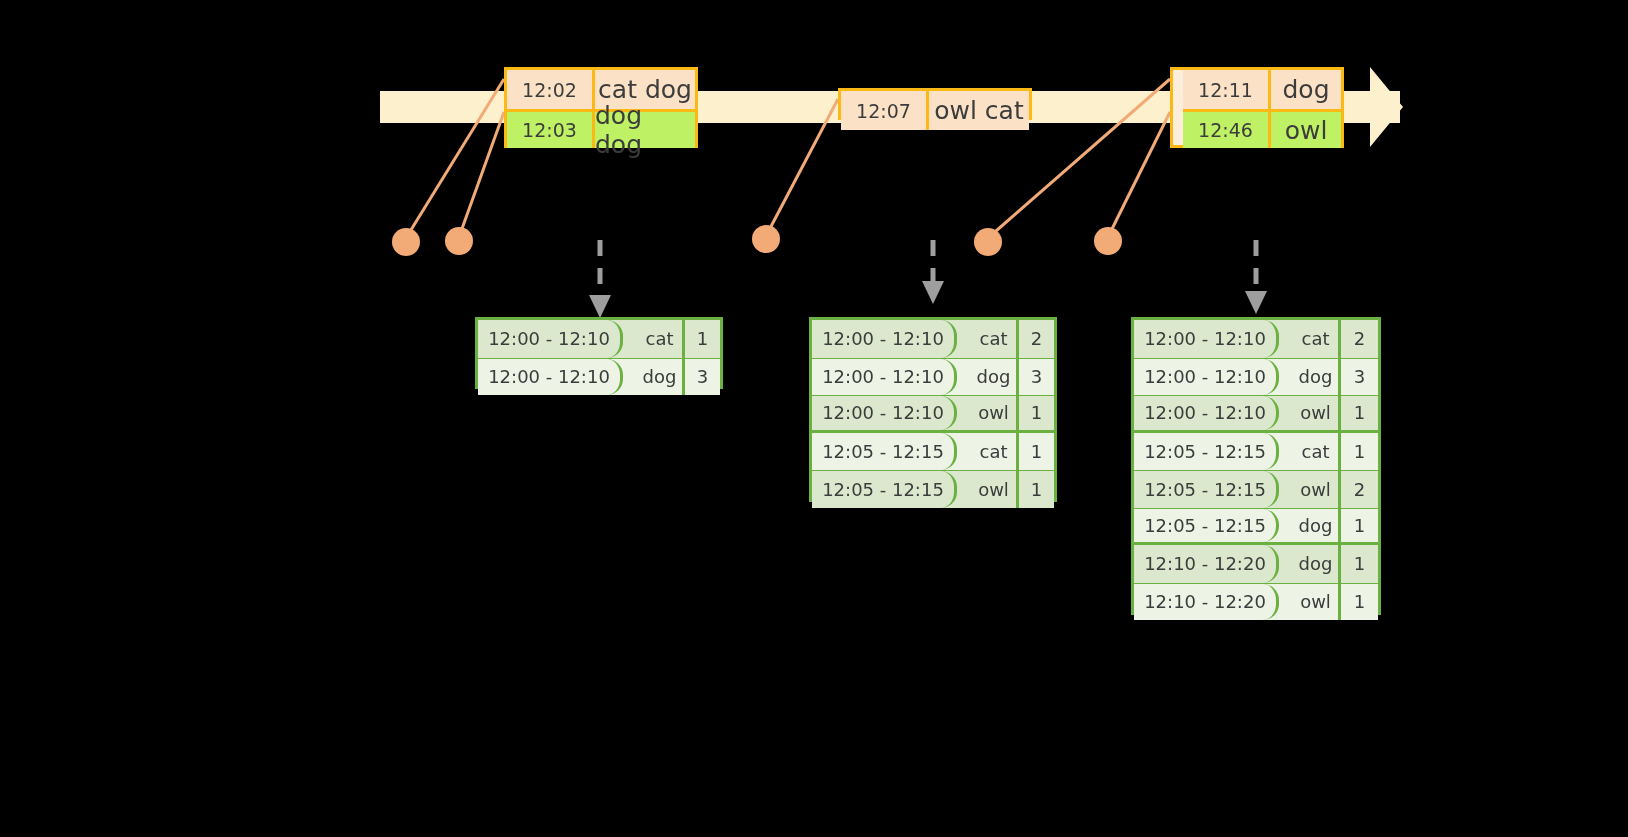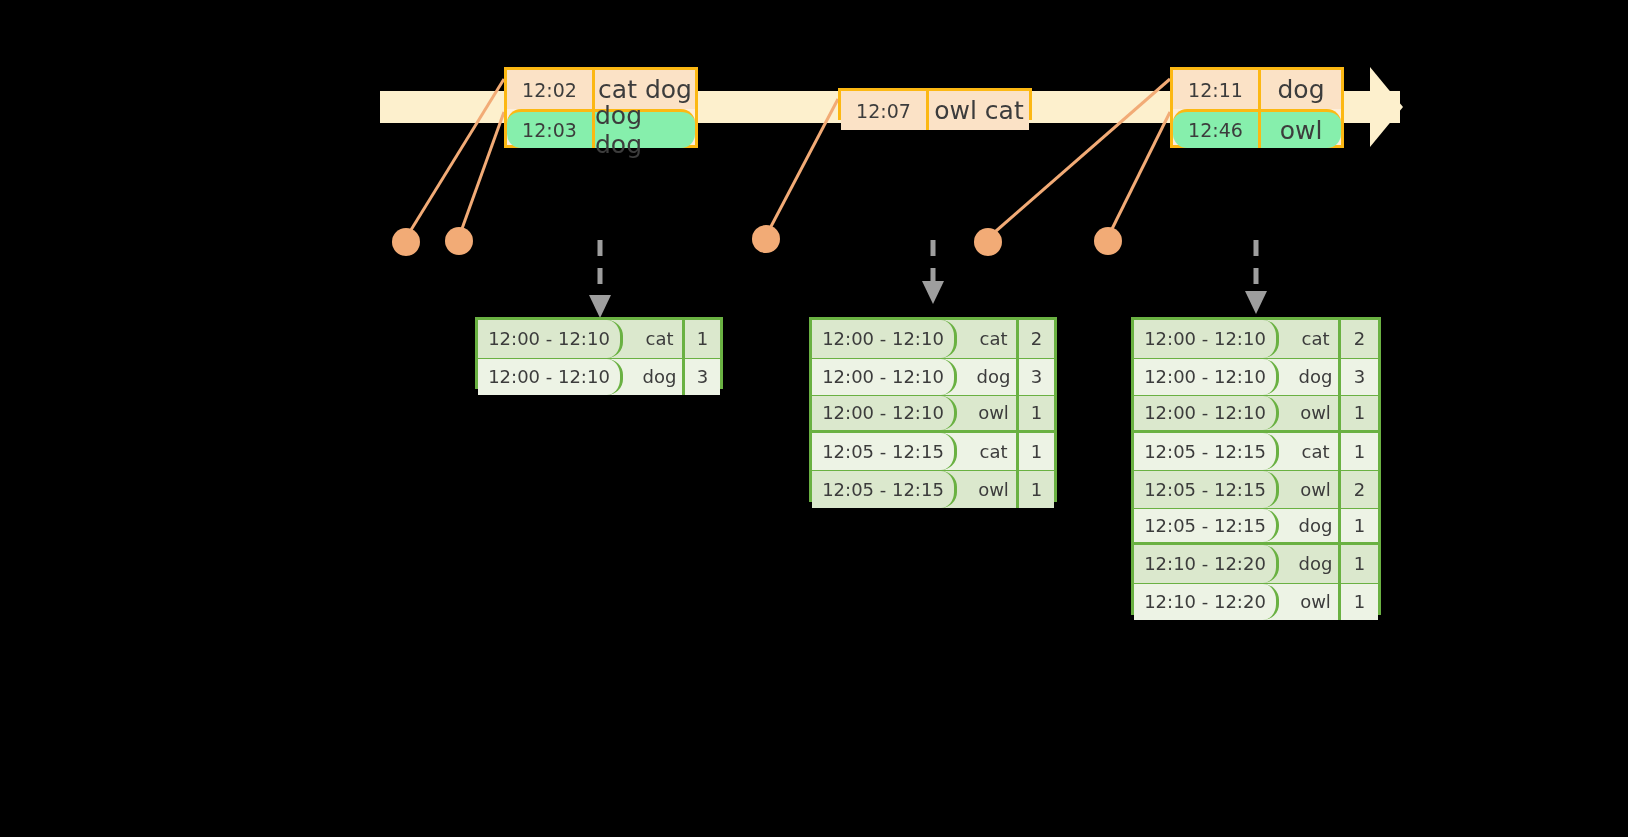--- a/index.html
+++ b/index.html
@@ -44,21 +44,21 @@
   }
   .event-row {
     display: flex;
     height: 39px;
     box-sizing: border-box;
   }
   .event-row + .event-row {
     border-top: 3px solid #fcb813;
   }
   .event-row.shade-a { background: #fbe2c6; }
-  .event-row.shade-b { background: #86efac; border-radius: 14px; }
+  .event-row.shade-b { background: #bef264; }
   .ev-time {
     width: 88px;
     display: flex;
     align-items: center;
     justify-content: center;
     border-right: 3px solid #fcb813;
     box-sizing: border-box;
     font-size: 19px;
     color: #3c3c3c;
   }
@@ -174,21 +174,21 @@
     </div>
   </div>
 
   <div class="event-box" style="left:838px; top:81px; width:194px; height:32px;">
     <div class="event-row shade-a">
       <div class="ev-time">12:07</div>
       <div class="ev-words">owl cat</div>
     </div>
   </div>
 
-  <div class="event-box" style="left:1170px; top:60px; width:174px; height:81px;">
+  <div class="event-box" style="left:1170px; top:60px; width:174px; height:81px;padding-left:10px;">
     <div class="event-row shade-a">
       <div class="ev-time">12:11</div>
       <div class="ev-words">dog</div>
     </div>
     <div class="event-row shade-b">
       <div class="ev-time">12:46</div>
       <div class="ev-words">owl</div>
     </div>
   </div>
 

